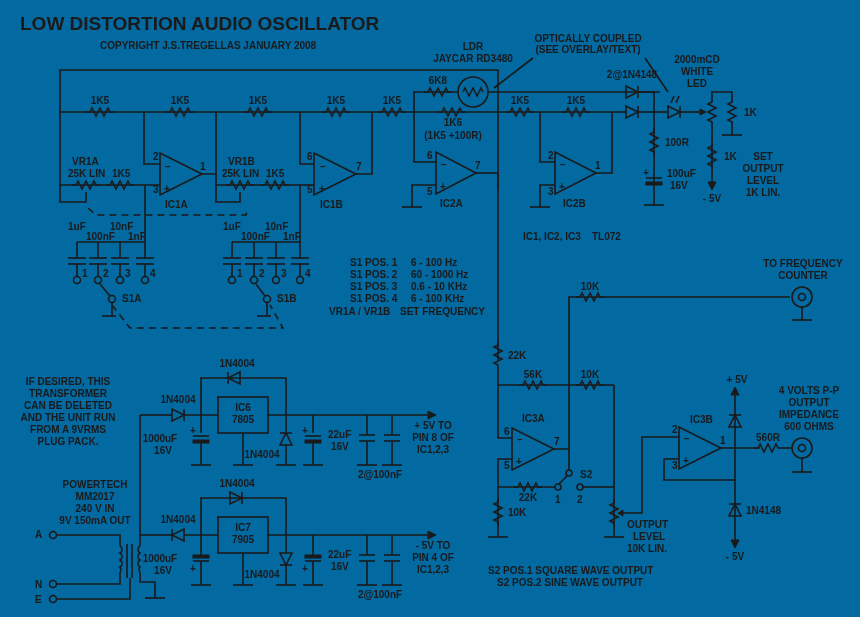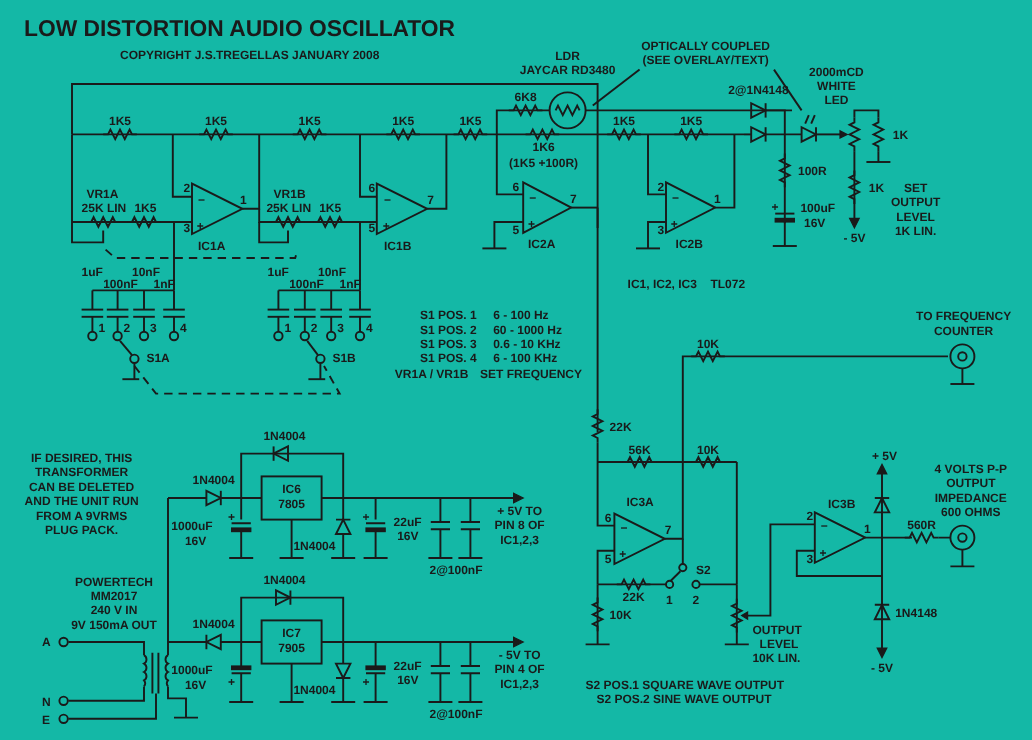--- a/index.html
+++ b/index.html
@@ -1,16 +1,16 @@
 <!DOCTYPE html>
 <html><head>
 <meta charset="utf-8">
 <style>
   html,body{margin:0;padding:0;background:#fff;}
-  #root{position:relative;width:860px;height:617px;overflow:hidden;background:#14b8a6;font-family:"Liberation Sans",sans-serif;color:#111;}
+  #root{position:relative;width:860px;height:617px;overflow:hidden;background:#0369a1;font-family:"Liberation Sans",sans-serif;color:#111;}
   svg{position:absolute;left:0;top:0;}
   .w{stroke:#1a1a1a;stroke-width:1.6;fill:none;}
   .fill{fill:#1a1a1a;stroke:#1a1a1a;}
   .t{font-family:"Liberation Sans",sans-serif;font-weight:bold;font-size:10px;fill:#1a1a1a;}
   .title{font-size:19px;font-weight:bold;}
   .sub{font-size:10px;}
   .mid{text-anchor:middle;}
   .dash{stroke:#1a1a1a;stroke-width:1.6;stroke-dasharray:7 5;fill:none;}
 </style>
 </head>

